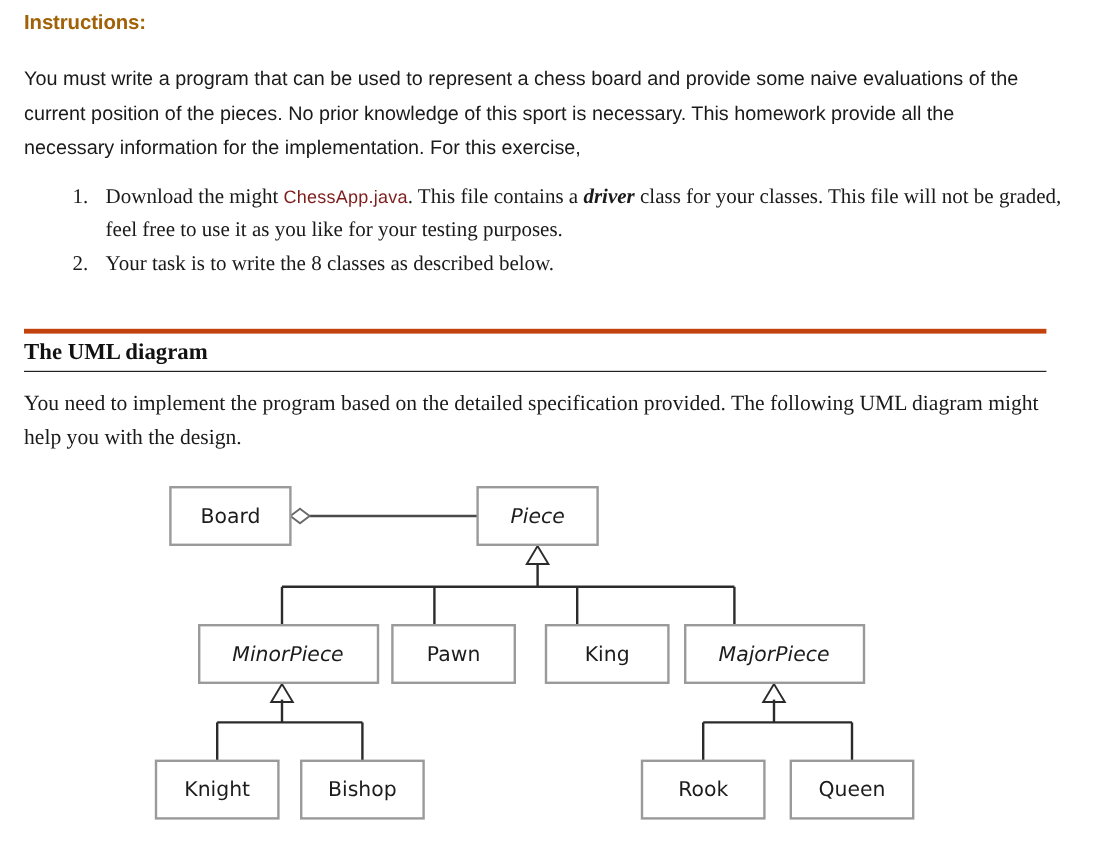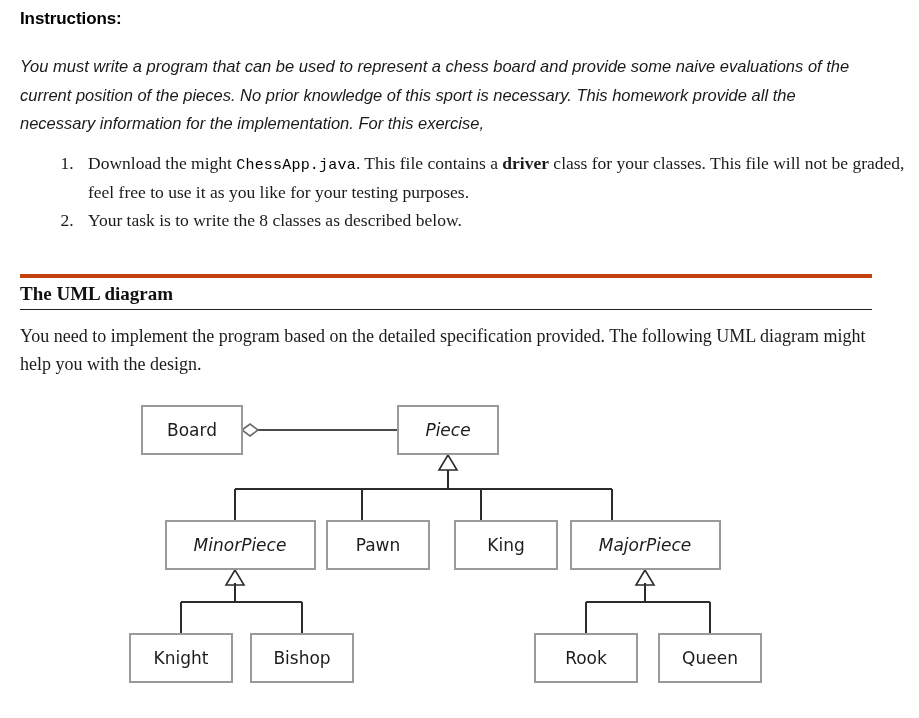--- a/index.html
+++ b/index.html
@@ -18,33 +18,32 @@
 
   
   #instructions-heading {
     position: absolute;
     left: 20px;
     top: 9px;
     font-family: "Liberation Sans", sans-serif;
     font-weight: bold;
     font-size: 17px;
     letter-spacing: -0.1px;
-    color: #000000;
+    color: #a16207;
   }
   #intro-paragraph {
     position: absolute;
     left: 20px;
     top: 52px;
     width: 852px;
     font-family: "Liberation Sans", sans-serif;
     font-size: 16.5px;
     line-height: 28.5px;
     color: #1a1a1a;
     text-align: left;
-    font-style: italic;
   }
 
   
   #task-list {
     position: absolute;
     left: 48px;
     top: 150px;
     width: 830px;
     font-family: "Liberation Serif", serif;
     font-size: 17.5px;
@@ -52,27 +51,27 @@
     margin: 0;
     padding: 0 0 0 30px;
     list-style-type: decimal;
   }
   #task-list li {
     padding-left: 10px;
     margin: 0;
   }
   #task-list li + li { margin-top: 1px; }
   .code {
-    font-family: Liberation Mono, monospace;
+    font-family: Liberation Sans, sans-serif;
     font-size: 15px;
-    color: #000000;
+    color: #7f1d1d;
     letter-spacing: 0.2px;
     margin-top: 14px;
   }
-  .bold { font-weight: bold; }
+  .bold { font-weight: bold; font-style: italic; }
 
   
   #uml-section-heading {
     position: absolute;
     left: 20px;
     top: 274px;
     width: 852px;
     border-top: 4px solid #c2410c;
     border-bottom: 1px solid #222222;
     padding: 5px 0 4px 0;

